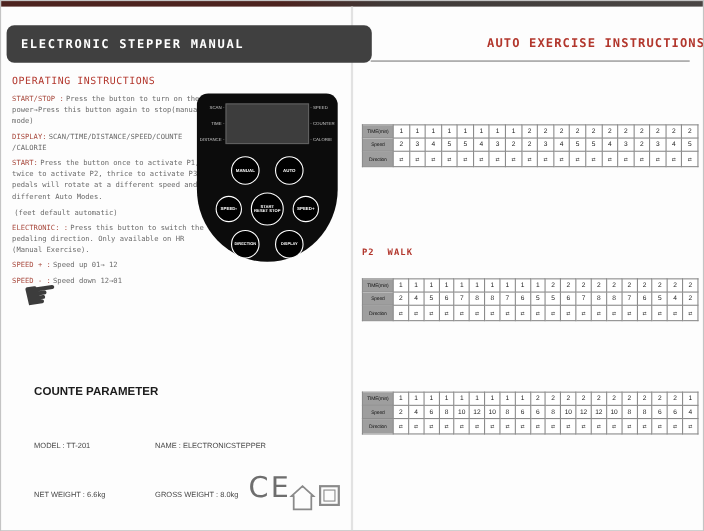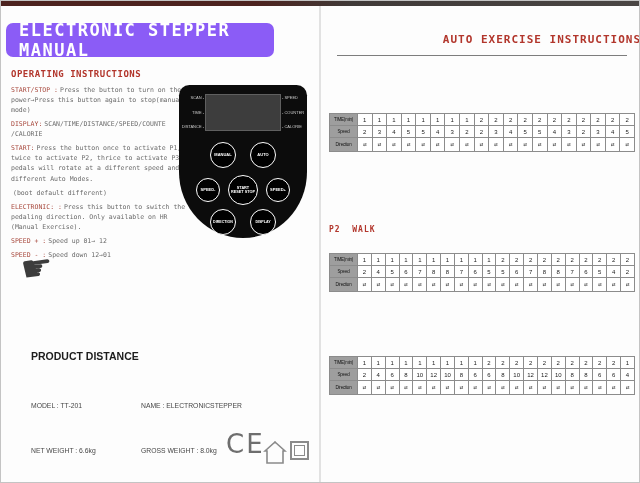--- a/index.html
+++ b/index.html
@@ -7,24 +7,24 @@
     position:relative;width:640px;height:483px;background:#fdfdfd;
     font-family:"Liberation Sans",sans-serif;overflow:hidden;
     box-sizing:border-box;border:1px solid #c4c4c4;
   }
   .mono{font-family:"DejaVu Sans Mono",monospace;}
   .top-strip{position:absolute;top:0;left:0;right:0;height:5px;
     background:linear-gradient(90deg,#4d231f 0%,#4d231f 40%,#403a38 55%,#4a4644 100%);}
   .page-divider{position:absolute;left:318px;top:5px;bottom:0;width:2px;background:#e2e2e2;}
 
   
-  .banner{position:absolute;left:5px;top:22px;width:268px;height:34px;background:#8b5cf6;
+  .banner{position:absolute;left:5px;top:22px;width:332px;height:34px;background:#404040;
     border-radius:7px;color:#ffffff;display:flex;align-items:center;padding-left:13px;
-    font-weight:bold;font-size:17px;letter-spacing:1.5px;box-sizing:border-box;}
-  .op-title{position:absolute;left:10px;top:68px;color:#b2362c;font-weight:bold;
+    font-weight:bold;font-size:11px;letter-spacing:1.5px;box-sizing:border-box;}
+  .op-title{position:absolute;left:10px;top:68px;color:#b2362c;font-weight:normal;
     font-size:9px;letter-spacing:0.5px;}
   .instructions{position:absolute;left:10px;top:84px;width:184px;font-size:6.5px;
     line-height:1.55;color:#6b6b6b;}
   .instructions p{margin:0 0 4px 0;}
   .kw{color:#a8493d;margin-right:2px;}
 
   
   .panel{position:absolute;left:178px;top:84px;width:128px;height:153px;background:#0c0c0c;
     border-radius:12px 12px 58% 58% / 12px 12px 50% 50%;}
   .panel-display{position:absolute;left:26px;right:26px;top:9px;height:35px;
@@ -84,21 +84,21 @@
   <div class="banner mono">
     <span>ELECTRONIC STEPPER MANUAL</span>
   </div>
 
   <div class="op-title mono">OPERATING INSTRUCTIONS</div>
 
   <div class="instructions mono">
     <p><span class="kw">START/STOP :</span><span>Press the button to turn on the power→Press this button again to stop(manual mode)</span></p>
     <p><span class="kw">DISPLAY:</span><span>SCAN/TIME/DISTANCE/SPEED/COUNTE /CALORIE</span></p>
     <p><span class="kw">START:</span><span>Press the  button once to activate P1, twice to activate P2, thrice  to activate P3.The pedals will rotate at a different speed and different Auto Modes.</span></p>
-    <p><span class="kw"></span><span>(boot default different)</span></p>
+    <p><span class="kw"></span><span>(feet default automatic)</span></p>
     <p><span class="kw">ELECTRONIC: :</span><span>Press this button to switch the pedaling direction. Only available on HR (Manual Exercise).</span></p>
     <p><span class="kw">SPEED + :</span><span>Speed up 01→ 12</span></p>
     <p><span class="kw">SPEED - :</span><span>Speed down 12→01</span></p>
   </div>
 
   <div class="panel">
     <div class="panel-display"></div>
     <div class="panel-labels left">
       <span>SCAN -</span>
       <span>TIME -</span>
@@ -119,21 +119,21 @@
       <div class="btn">SPEED+</div>
     </div>
     <div class="btn-row row3">
       <div class="btn">DIRECTION</div>
       <div class="btn">DISPLAY</div>
     </div>
   </div>
 
   <div class="hand-icon">☛</div>
 
-  <div class="pp-heading">PRODUCT DISTANCE</div>
+  <div class="pp-heading">COUNTE PARAMETER</div>
   <div class="pp-col pp-left">
     <div>MODEL : TT-201</div>
     <div>NET WEIGHT : 6.6kg</div>
     
     
     
   </div>
   <div class="pp-col pp-right">
     <div>NAME : ELECTRONICSTEPPER</div>
     <div>GROSS WEIGHT : 8.0kg</div>

